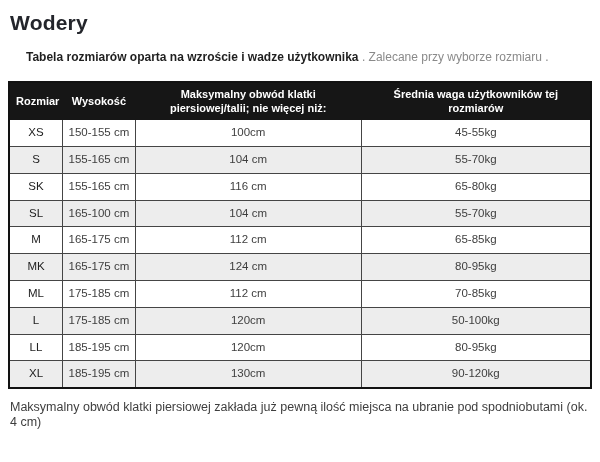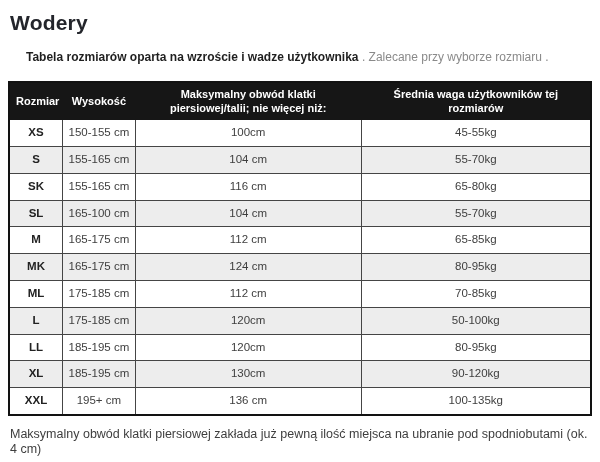--- a/index.html
+++ b/index.html
@@ -61,21 +61,21 @@
   }
   .size-table td {
     font-size: 11.5px;
     line-height: 1.2;
     color: var(--text-body);
     text-align: center;
     padding: 6px 4px;
     border: 1px solid var(--border-color);
   }
   .size-table td.size-cell {
-    font-weight: bold;
+    font-weight: normal;
     color: #222222;
   }
   .size-table tbody tr:nth-child(even) { background: var(--stripe-bg); }
   .col-size   { width: 9.2%; }
   .col-height { width: 12.5%; }
   .col-chest  { width: 38.8%; }
   .col-weight { width: 39.5%; }
   .footnote {
     margin: 11px 0 0 2px;
     font-size: 12.5px;
@@ -161,24 +161,18 @@
           <td>185-195 cm</td>
           <td>120cm</td>
           <td>80-95kg</td>
         </tr>
         <tr>
           <td class="size-cell">XL</td>
           <td>185-195 cm</td>
           <td>130cm</td>
           <td>90-120kg</td>
         </tr>
-        <tr>
-          <td class="size-cell">XXL</td>
-          <td>195+ cm</td>
-          <td>136 cm</td>
-          <td>100-135kg</td>
-        </tr>
       </tbody>
   </table>
 
   <p class="footnote">Maksymalny obwód klatki piersiowej zakłada już pewną ilość miejsca na ubranie pod spodniobutami (ok. 4 cm)</p>
 
 </div>
 
 </body></html>

